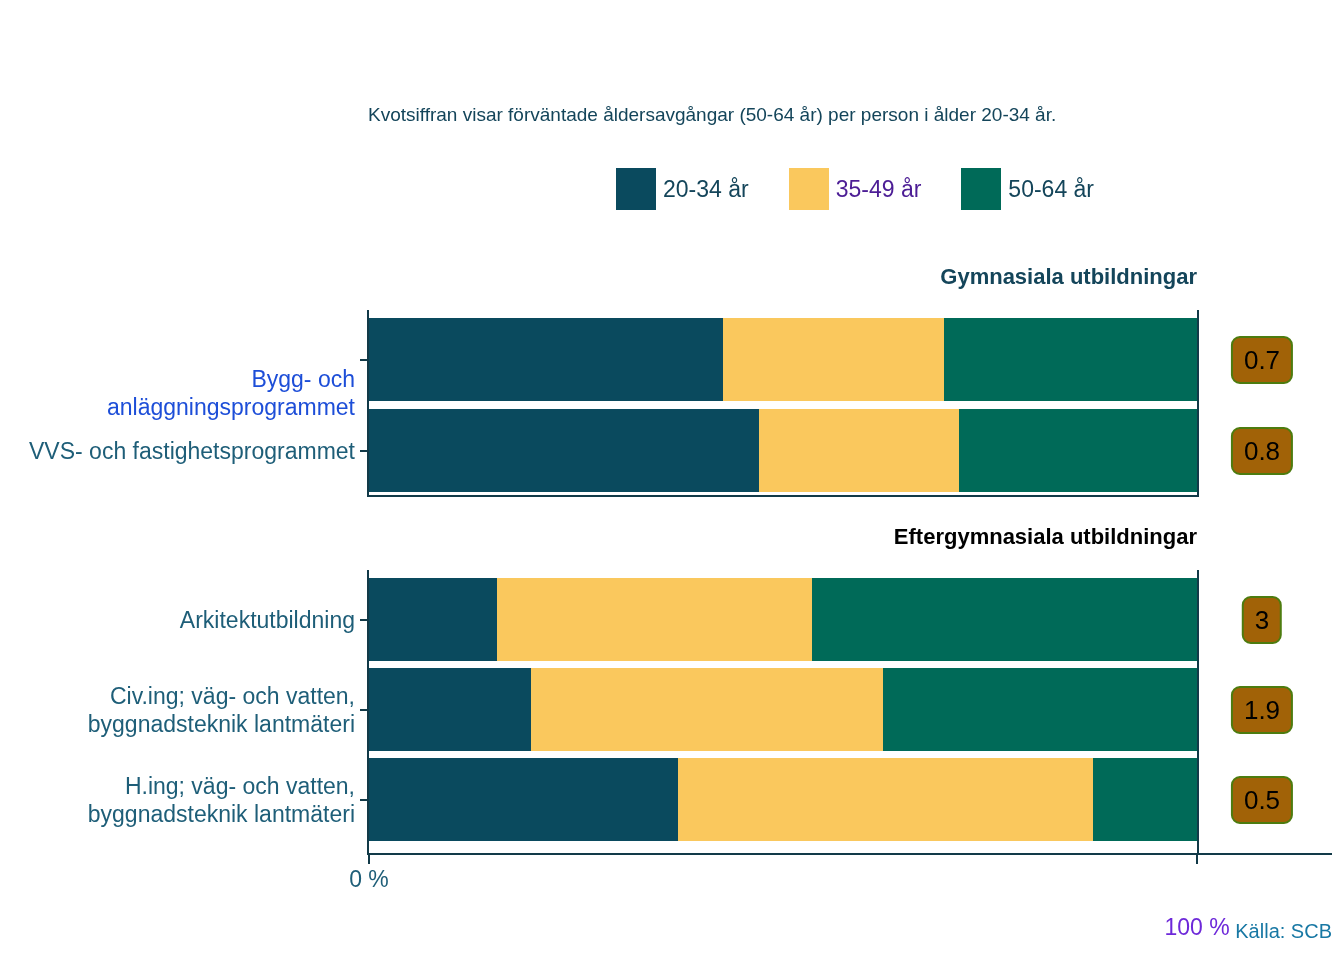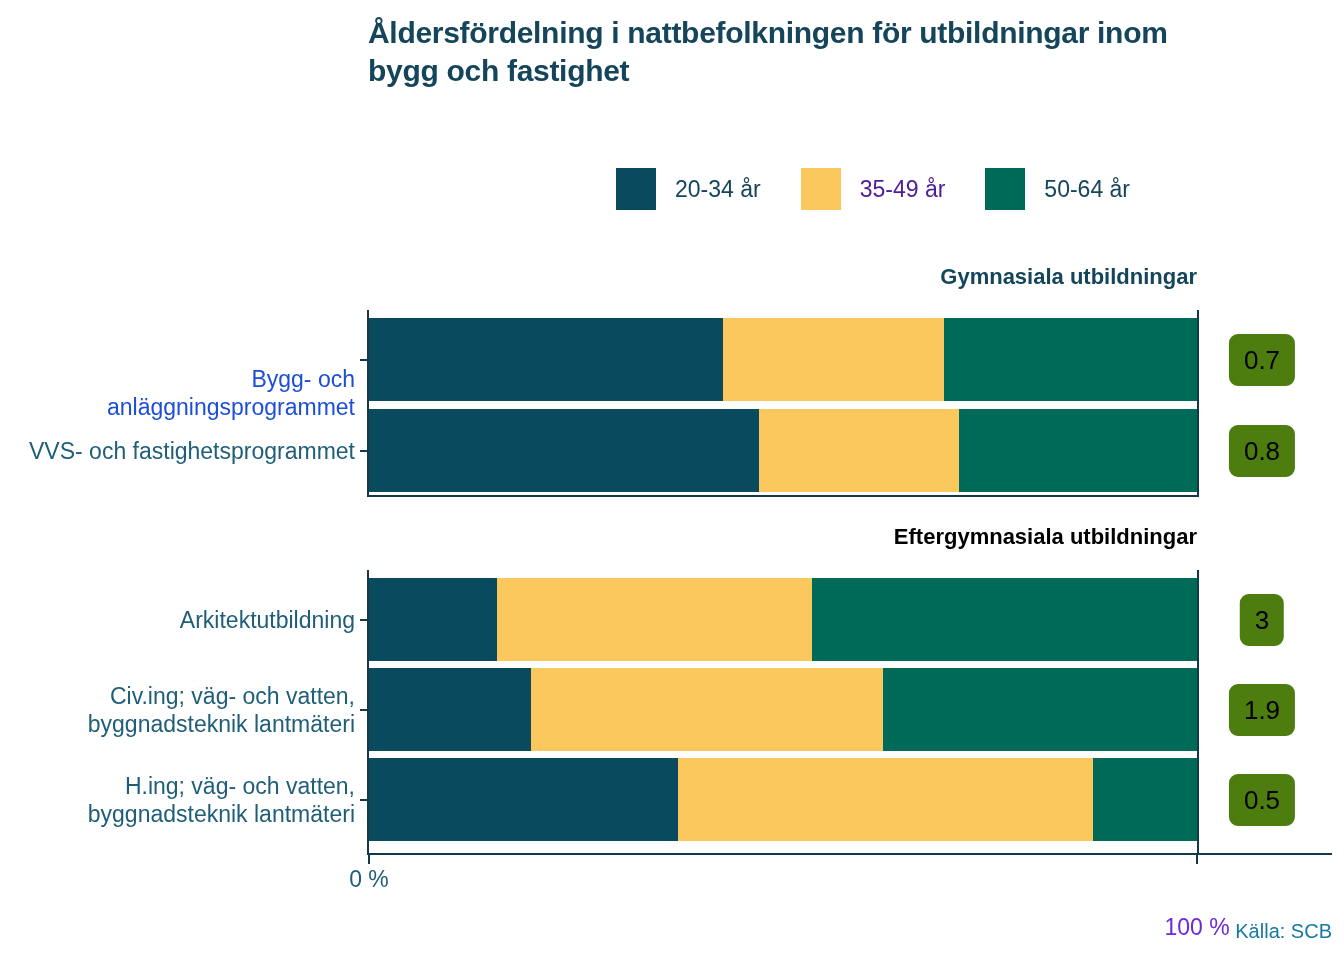--- a/index.html
+++ b/index.html
@@ -27,21 +27,21 @@
     font-size: 19px;
   }
   .legend {
     position: absolute;
     left: 616px;
     top: 168px;
     display: flex;
     gap: 40px;
     align-items: center;
   }
-  .legend-item { display: flex; align-items: center; gap: 19px; text-align: right; }
+  .legend-item { display: flex; align-items: center; gap: 7px; text-align: right; }
   .swatch { width: 40px; height: 42px; display: inline-block; }
   .legend-label { font-size: 23px; }
   .facet-title {
     position: absolute;
     width: 828px;
     left: 369px;
     text-align: right;
     font-size: 22px;
     font-weight: bold;
   }
@@ -55,23 +55,23 @@
     width: 355px;
     text-align: right;
     font-size: 23px;
     line-height: 28px;
     white-space: pre-line;
     transform: translateY(-50%);
   }
   .kvot {
     position: absolute;
     transform: translate(-50%, -50%);
-    border: 4px solid #4d7c0f;
+    border: 2px solid #4d7c0f;
     border-radius: 9px;
-    background: #4d7c0f;
+    background: #a16207;
     color: #000000;
     font-size: 26px;
     line-height: 36px;
     padding: 4px 11px;
     white-space: nowrap;
   }
   .axis-label {
     position: absolute;
     font-size: 23px;
     transform: translateX(-50%);
@@ -82,25 +82,22 @@
     right: 12px;
     top: 920px;
     font-size: 20px;
   }
 </style>
 </head>
 <body>
 
 <div class="canvas">
 
-  <div class="title" style="color: rgb(20, 69, 90);">
-    <div>Åldersfördelning i nattbefolkningen för utbildningar inom</div>
-    <div>bygg och fastighet</div>
-  </div>
 
+  <div class="subtitle" style="color: rgb(20, 69, 90);">Kvotsiffran visar förväntade åldersavgångar (50-64 år) per person i ålder 20-34 år.</div>
 
   <div class="legend">
     <div class="legend-item">
       <span class="swatch" style="background: rgb(10, 74, 94);"></span>
       <span class="legend-label" style="color: rgb(20, 69, 90);">20-34 år</span>
     </div>
     <div class="legend-item">
       <span class="swatch" style="background: rgb(250, 200, 93);"></span>
       <span class="legend-label" style="color: #4c1d95;">35-49 år</span>
     </div>

